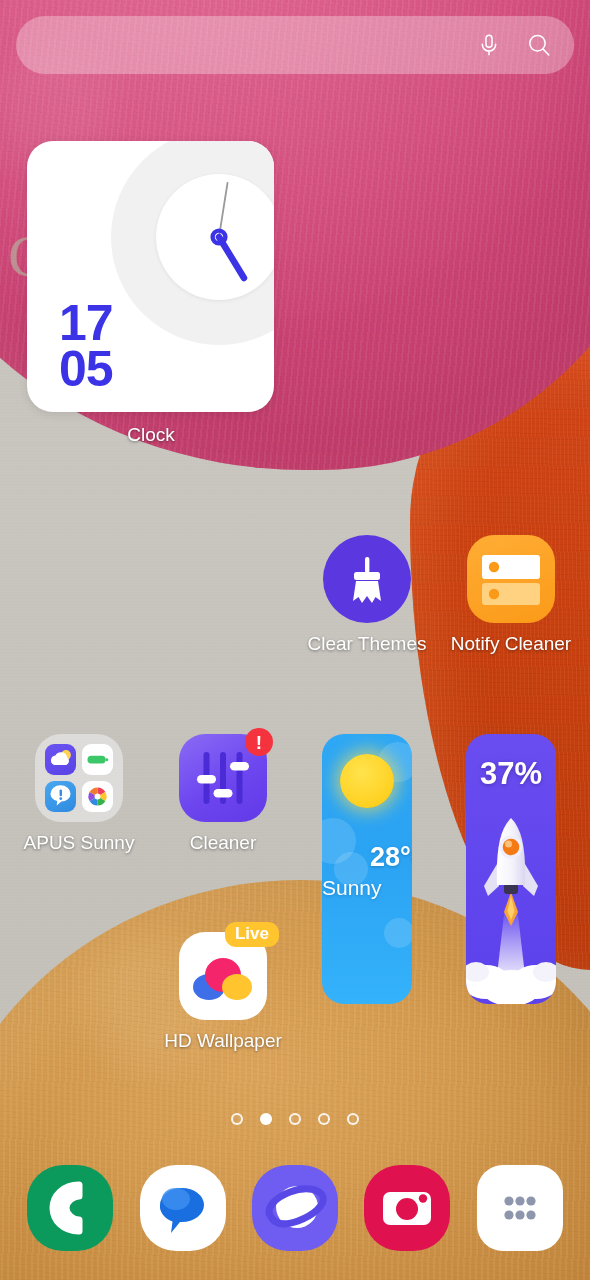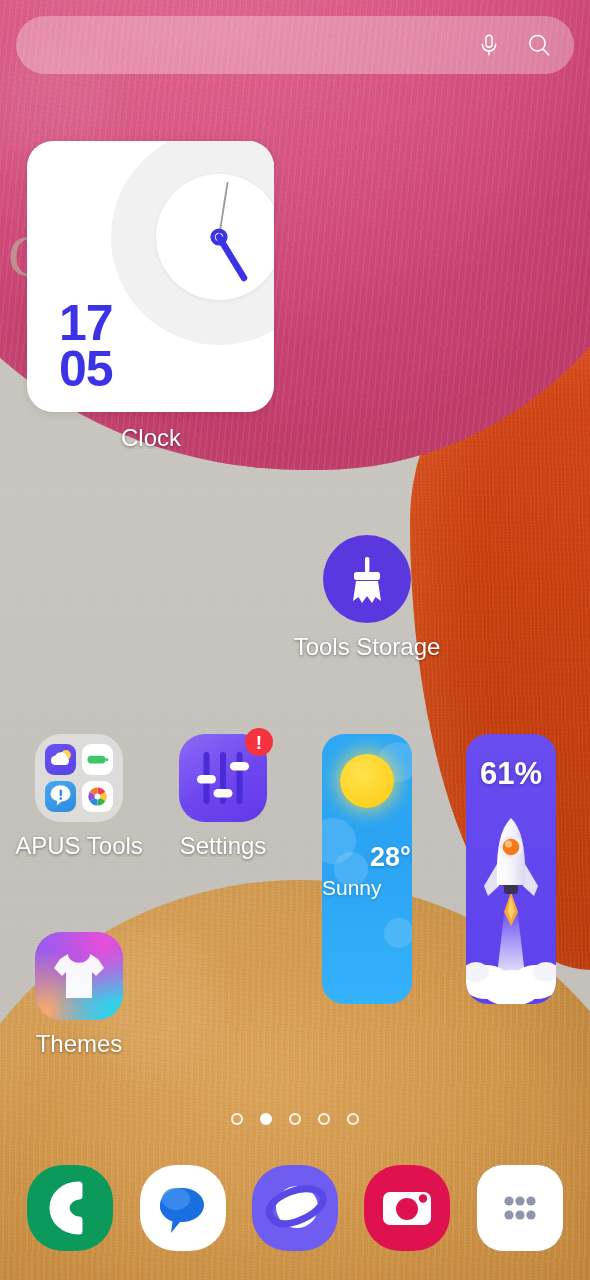--- a/index.html
+++ b/index.html
@@ -146,21 +146,21 @@
   .clock-digits div { display:block; }
 
   
   .cell {
     position:absolute;
     width:120px;
     display:flex; flex-direction:column; align-items:center;
   }
   .cell .label {
     margin-top:10px;
-    font-size:24px; color:#ffffff;
+    font-size:19px; color:#ffffff;
     text-shadow:0 1px 3px rgba(0,0,0,.45);
     white-space:nowrap;
   }
   .icon-box { position:relative; width:88px; height:88px; }
 
   .squircle { width:100%; height:100%; border-radius:26px; position:relative; overflow:hidden; }
   .circle   { width:100%; height:100%; border-radius:50%;  position:relative; overflow:hidden; }
 
   
   .ic-clear { background:#5b37e0; }
@@ -315,23 +315,36 @@
   <div class="cell" style="left:307px; top:535px;">
     <div class="icon-box">
       <div class="circle ic-clear">
         <svg viewBox="0 0 88 88" width="88" height="88">
           <rect x="42" y="22" width="4.4" height="16" rx="2" fill="#fff"></rect>
           <rect x="31" y="37" width="26" height="8" rx="2.5" fill="#fff"></rect>
           <path d="M33 46 L55 46 L58 66 L52.5 62 L49 68 L44 61 L39 68 L35.5 62 L30 66 Z" fill="#fff"></path>
         </svg>
       </div>
     </div>
-    <div class="label">Tools Storage</div>
-  </div>
-
+    <div class="label">Clear Themes</div>
+  </div>
+
+  <div class="cell" style="left:451px; top:535px;">
+    <div class="icon-box">
+      <div class="squircle ic-notify">
+        <svg viewBox="0 0 88 88" width="88" height="88">
+          <rect x="15" y="20" width="58" height="24" rx="3" fill="#ffffff"></rect>
+          <circle cx="27" cy="32" r="5.2" fill="#fb9a18"></circle>
+          <rect x="15" y="48" width="58" height="22" rx="3" fill="#ffd282"></rect>
+          <circle cx="27" cy="59" r="5.2" fill="#fb9a18"></circle>
+        </svg>
+      </div>
+    </div>
+    <div class="label">Notify Cleaner</div>
+  </div>
 
   <div class="cell" style="left:19px; top:734px;">
     <div class="icon-box">
       <div class="ic-folder" style="width:88px;height:88px;">
         <div class="mini mini-weather">
           <svg viewBox="0 0 34 34" width="100%" height="100%">
             <circle cx="23" cy="12" r="5.4" fill="#ffd34d"></circle>
             <path d="M10 23 a5.4 5.4 0 0 1 1.4-10.4 a7 7 0 0 1 13 2.2 a4.8 4.8 0 0 1 -1 8.2 Z" fill="#fff"></path>
           </svg>
         </div>
@@ -356,65 +369,67 @@
               <path d="M0 0 L8.6 5 A10 10 0 0 1 0 10 Z" fill="#34b34a"></path>
               <path d="M0 0 L0 10 A10 10 0 0 1 -8.6 5 Z" fill="#2f8ae0"></path>
               <path d="M0 0 L-8.6 5 A10 10 0 0 1 -8.6 -5 Z" fill="#8e4fe0"></path>
               <path d="M0 0 L-8.6 -5 A10 10 0 0 1 0 -10 Z" fill="#f07a2e"></path>
               <circle cx="0" cy="0" r="3.2" fill="#fff"></circle>
             </g>
           </svg>
         </div>
       </div>
     </div>
-    <div class="label">APUS Tools</div>
+    <div class="label">APUS Sunny</div>
   </div>
 
   <div class="cell" style="left:163px; top:734px;">
     <div class="icon-box">
       <div class="squircle ic-settings">
         <svg viewBox="0 0 88 88" width="88" height="88">
           <rect x="24.5" y="18" width="6" height="52" rx="3" fill="#4b2bd6"></rect>
           <rect x="41" y="18" width="6" height="52" rx="3" fill="#4b2bd6"></rect>
           <rect x="57.5" y="18" width="6" height="52" rx="3" fill="#4b2bd6"></rect>
           <rect x="18" y="41" width="19" height="8.6" rx="4.3" fill="#ffffff"></rect>
           <rect x="34.5" y="55" width="19" height="8.6" rx="4.3" fill="#ffffff"></rect>
           <rect x="51" y="28" width="19" height="8.6" rx="4.3" fill="#ffffff"></rect>
         </svg>
       </div>
       <div class="badge">!</div>
     </div>
-    <div class="label">Settings</div>
-  </div>
-
-  <div class="cell" style="left:19px; top:932px;">
+    <div class="label">Cleaner</div>
+  </div>
+
+
+  <div class="cell" style="left:163px; top:932px;">
     <div class="icon-box">
-      <div class="squircle ic-themes">
+      <div class="squircle ic-hdwp">
         <svg viewBox="0 0 88 88" width="88" height="88">
-          <path d="M33 22 L25 27 L19 36 L27 44 L31 40 L31 66 L57 66 L57 40 L61 44 L69 36 L63 27 L55 22
-                   a7.5 6 0 0 1 -22 0 Z" fill="#ffffff" opacity=".94"></path>
-        </svg>
-      </div>
-    </div>
-    <div class="label">Themes</div>
-  </div>
-
+          <ellipse cx="30" cy="55" rx="16" ry="13" fill="#3f6fe8"></ellipse>
+          <ellipse cx="44" cy="43" rx="18" ry="17" fill="#f5256b"></ellipse>
+          <ellipse cx="58" cy="55" rx="15" ry="13" fill="#ffc42e"></ellipse>
+        </svg>
+      </div>
+      <div class="live-badge">Live</div>
+    </div>
+    <div class="label">HD Wallpaper</div>
+  </div>
 
   <div class="tall" id="weather-widget" style="left:322px; top:734px;">
     <div class="w-bubble" style="left:56px;top:8px;width:40px;height:40px;"></div>
     <div class="w-bubble" style="left:-12px;top:84px;width:46px;height:46px;"></div>
     <div class="w-bubble" style="left:12px;top:118px;width:34px;height:34px;"></div>
     <div class="w-bubble" style="left:62px;top:184px;width:30px;height:30px;"></div>
     <div class="w-sun"></div>
     <div class="w-temp">28°C</div>
     <div class="w-cond">Sunny</div>
   </div>
 
   <div class="tall" id="boost-widget" style="left:466px; top:734px;">
-    <div class="b-pct">61%</div>
+    <div class="b-pct">37%</div>
     <svg viewBox="0 0 90 270" width="90" height="270" style="position:absolute;left:0;top:0;">
       <defs>
         <linearGradient id="trail" x1="0" y1="0" x2="0" y2="1">
           <stop offset="0%" stop-color="#ffffff" stop-opacity="0"></stop>
           <stop offset="55%" stop-color="#ffffff" stop-opacity=".55"></stop>
           <stop offset="100%" stop-color="#ffffff" stop-opacity=".95"></stop>
         </linearGradient>
         <linearGradient id="body" x1="0" y1="0" x2="1" y2="0">
           <stop offset="0%" stop-color="#ffffff"></stop>
           <stop offset="55%" stop-color="#f4f3fb"></stop>

